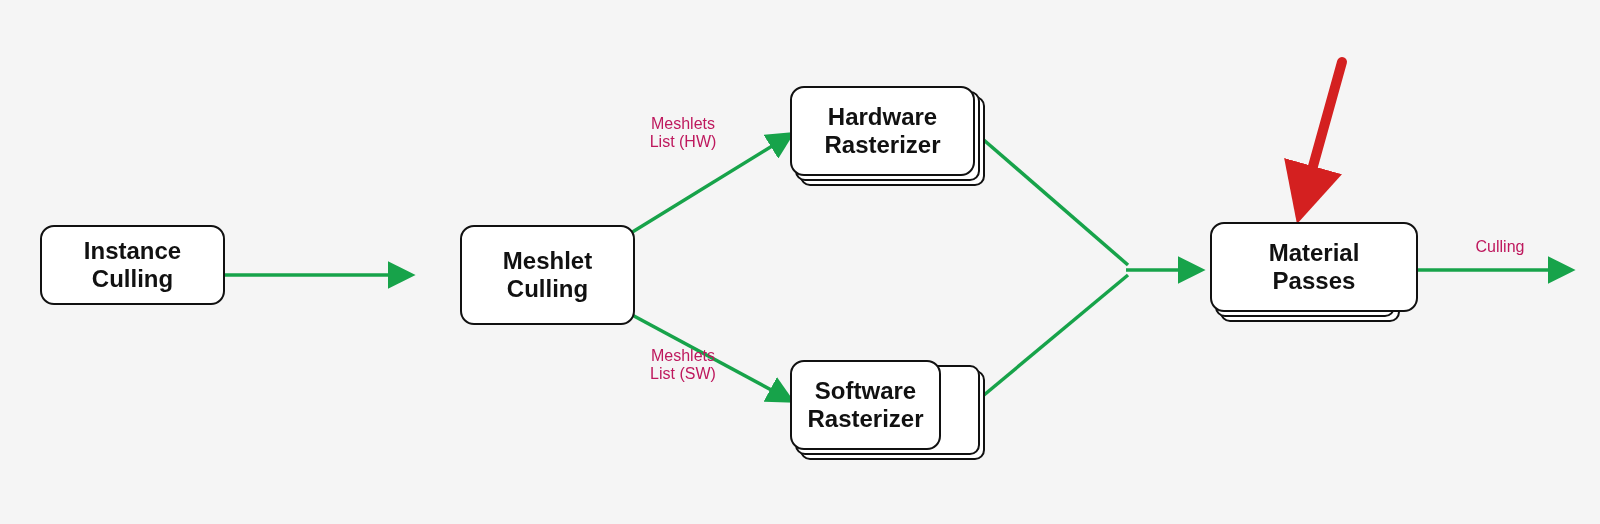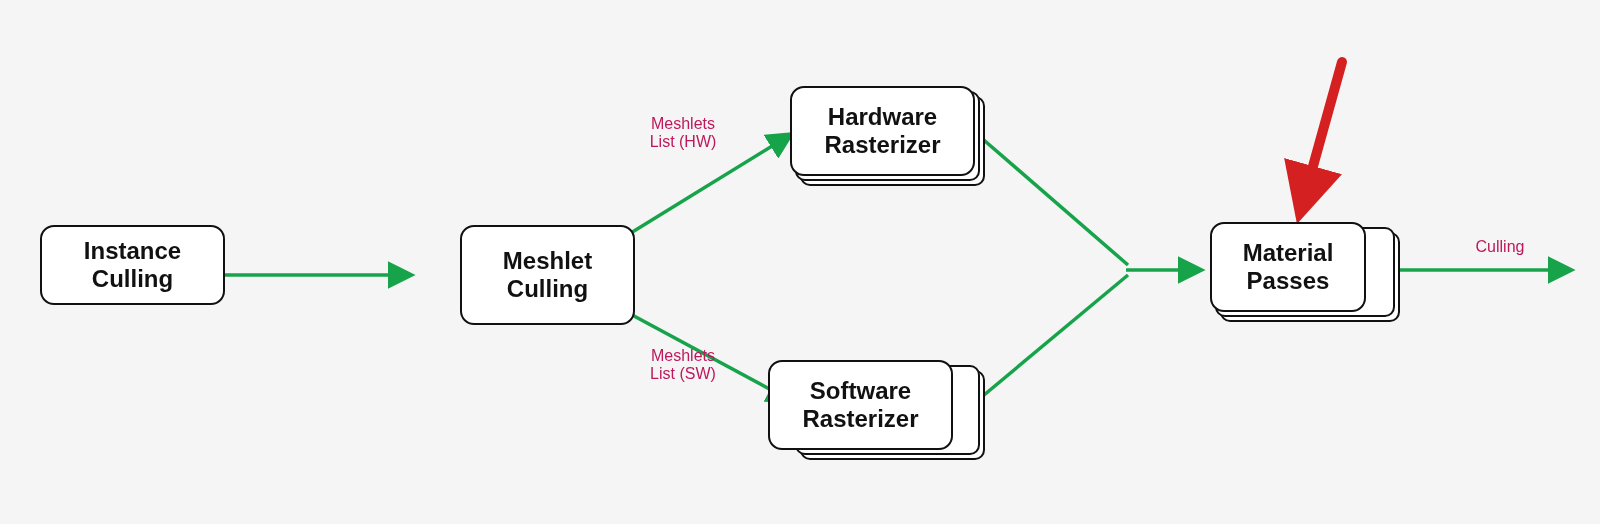--- a/index.html
+++ b/index.html
@@ -98,27 +98,27 @@
   </div>
 
   <div class="shadow2" style="left:800px; top:96px; width:185px; height:90px;"></div>
   <div class="shadow1" style="left:795px; top:91px; width:185px; height:90px;"></div>
   <div class="box" style="left:790px; top:86px; width:185px; height:90px;">
     <span>Hardware<br>Rasterizer</span>
   </div>
 
   <div class="shadow2" style="left:800px; top:370px; width:185px; height:90px;"></div>
   <div class="shadow1" style="left:795px; top:365px; width:185px; height:90px;"></div>
-  <div class="box" style="left:768px; top:360px; width:185px; height:90px;">
+  <div class="box" style="left:790px; top:360px; width:151px; height:90px;">
     <span>Software<br>Rasterizer</span>
   </div>
 
   <div class="shadow2" style="left:1220px; top:232px; width:180px; height:90px;"></div>
   <div class="shadow1" style="left:1215px; top:227px; width:180px; height:90px;"></div>
-  <div class="box" style="left:1210px; top:222px; width:156px; height:90px;">
+  <div class="box" style="left:1210px; top:222px; width:208px; height:90px;">
     <span>Material<br>Passes</span>
   </div>
 
 
   <div class="edge-label" style="left:598px; top:115px; width:170px; text-align:center;">
     <span>Meshlets<br>List (HW)</span>
   </div>
 
   <div class="edge-label" style="left:598px; top:347px; width:170px; text-align:center;">
     <span>Meshlets<br>List (SW)</span>

